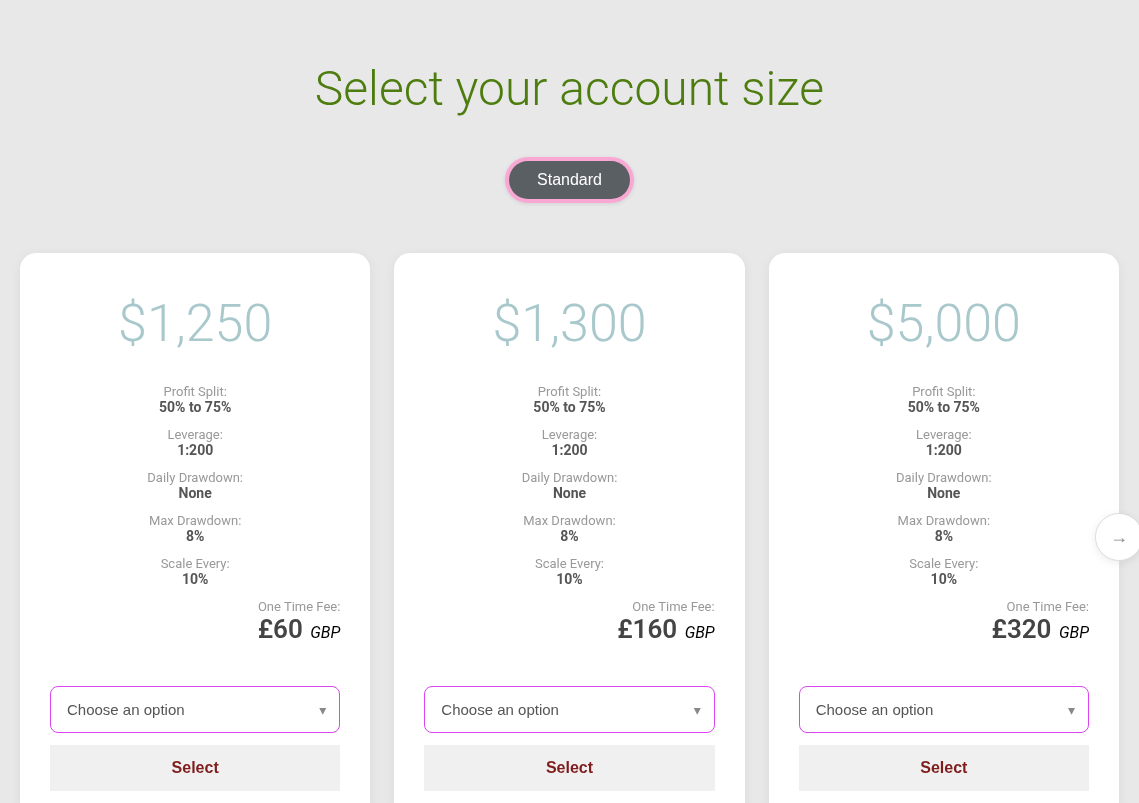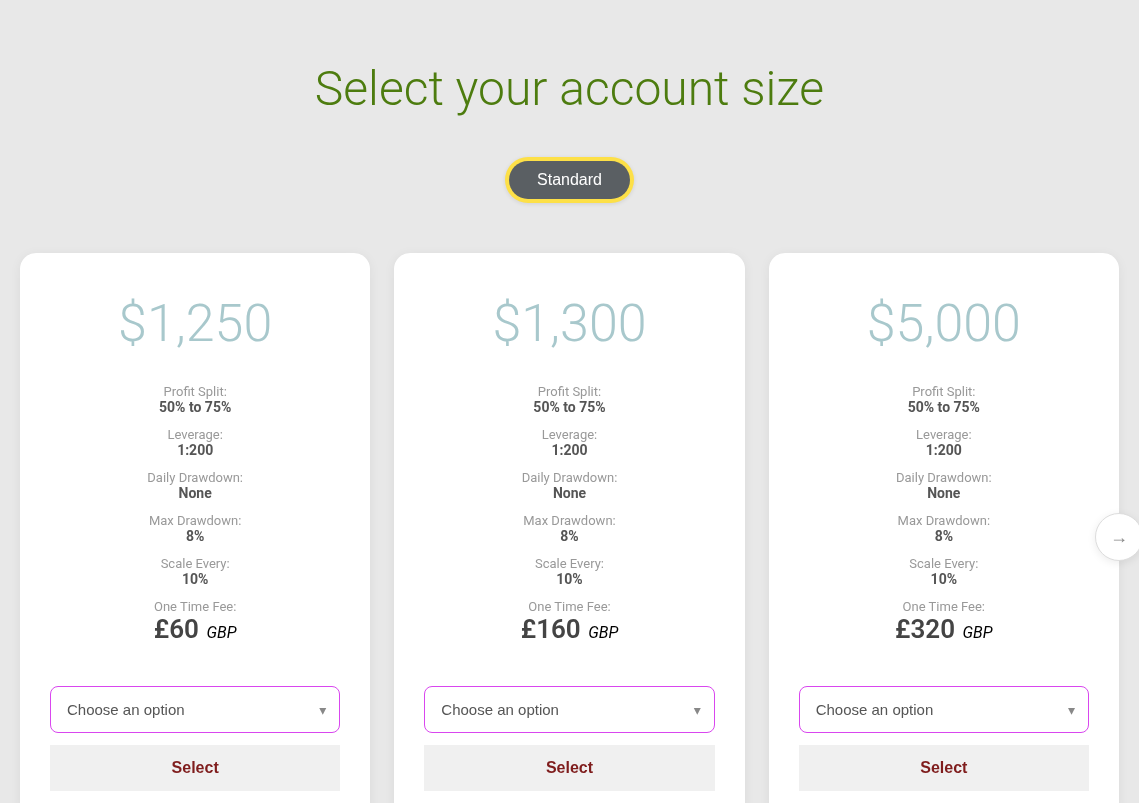--- a/index.html
+++ b/index.html
@@ -21,21 +21,21 @@
     .page-title {
       font-size: 48px;
       font-weight: 300;
       color: #4d7c0f;
       margin-bottom: 40px;
       text-align: center;
     }
 
     .tab-toggle {
       display: flex;
-      background: #fde047;
+      background: #f9a8d4;
       border-radius: 30px;
       padding: 4px;
       margin-bottom: 50px;
       box-shadow: 0 1px 4px rgba(0,0,0,0.1);
     }
 
     .tab-btn {
       padding: 10px 28px;
       border-radius: 25px;
       border: none;
@@ -101,20 +101,21 @@
 
     .detail-value {
       font-size: 14px;
       font-weight: 700;
       color: #555;
       display: block;
     }
 
     .fee-row {
       margin-top: 8px;
+      text-align: right;
     }
 
     .fee-amount {
       font-size: 26px;
       font-weight: 600;
       color: #444;
     }
 
     .fee-currency {
       font-size: 16px;

